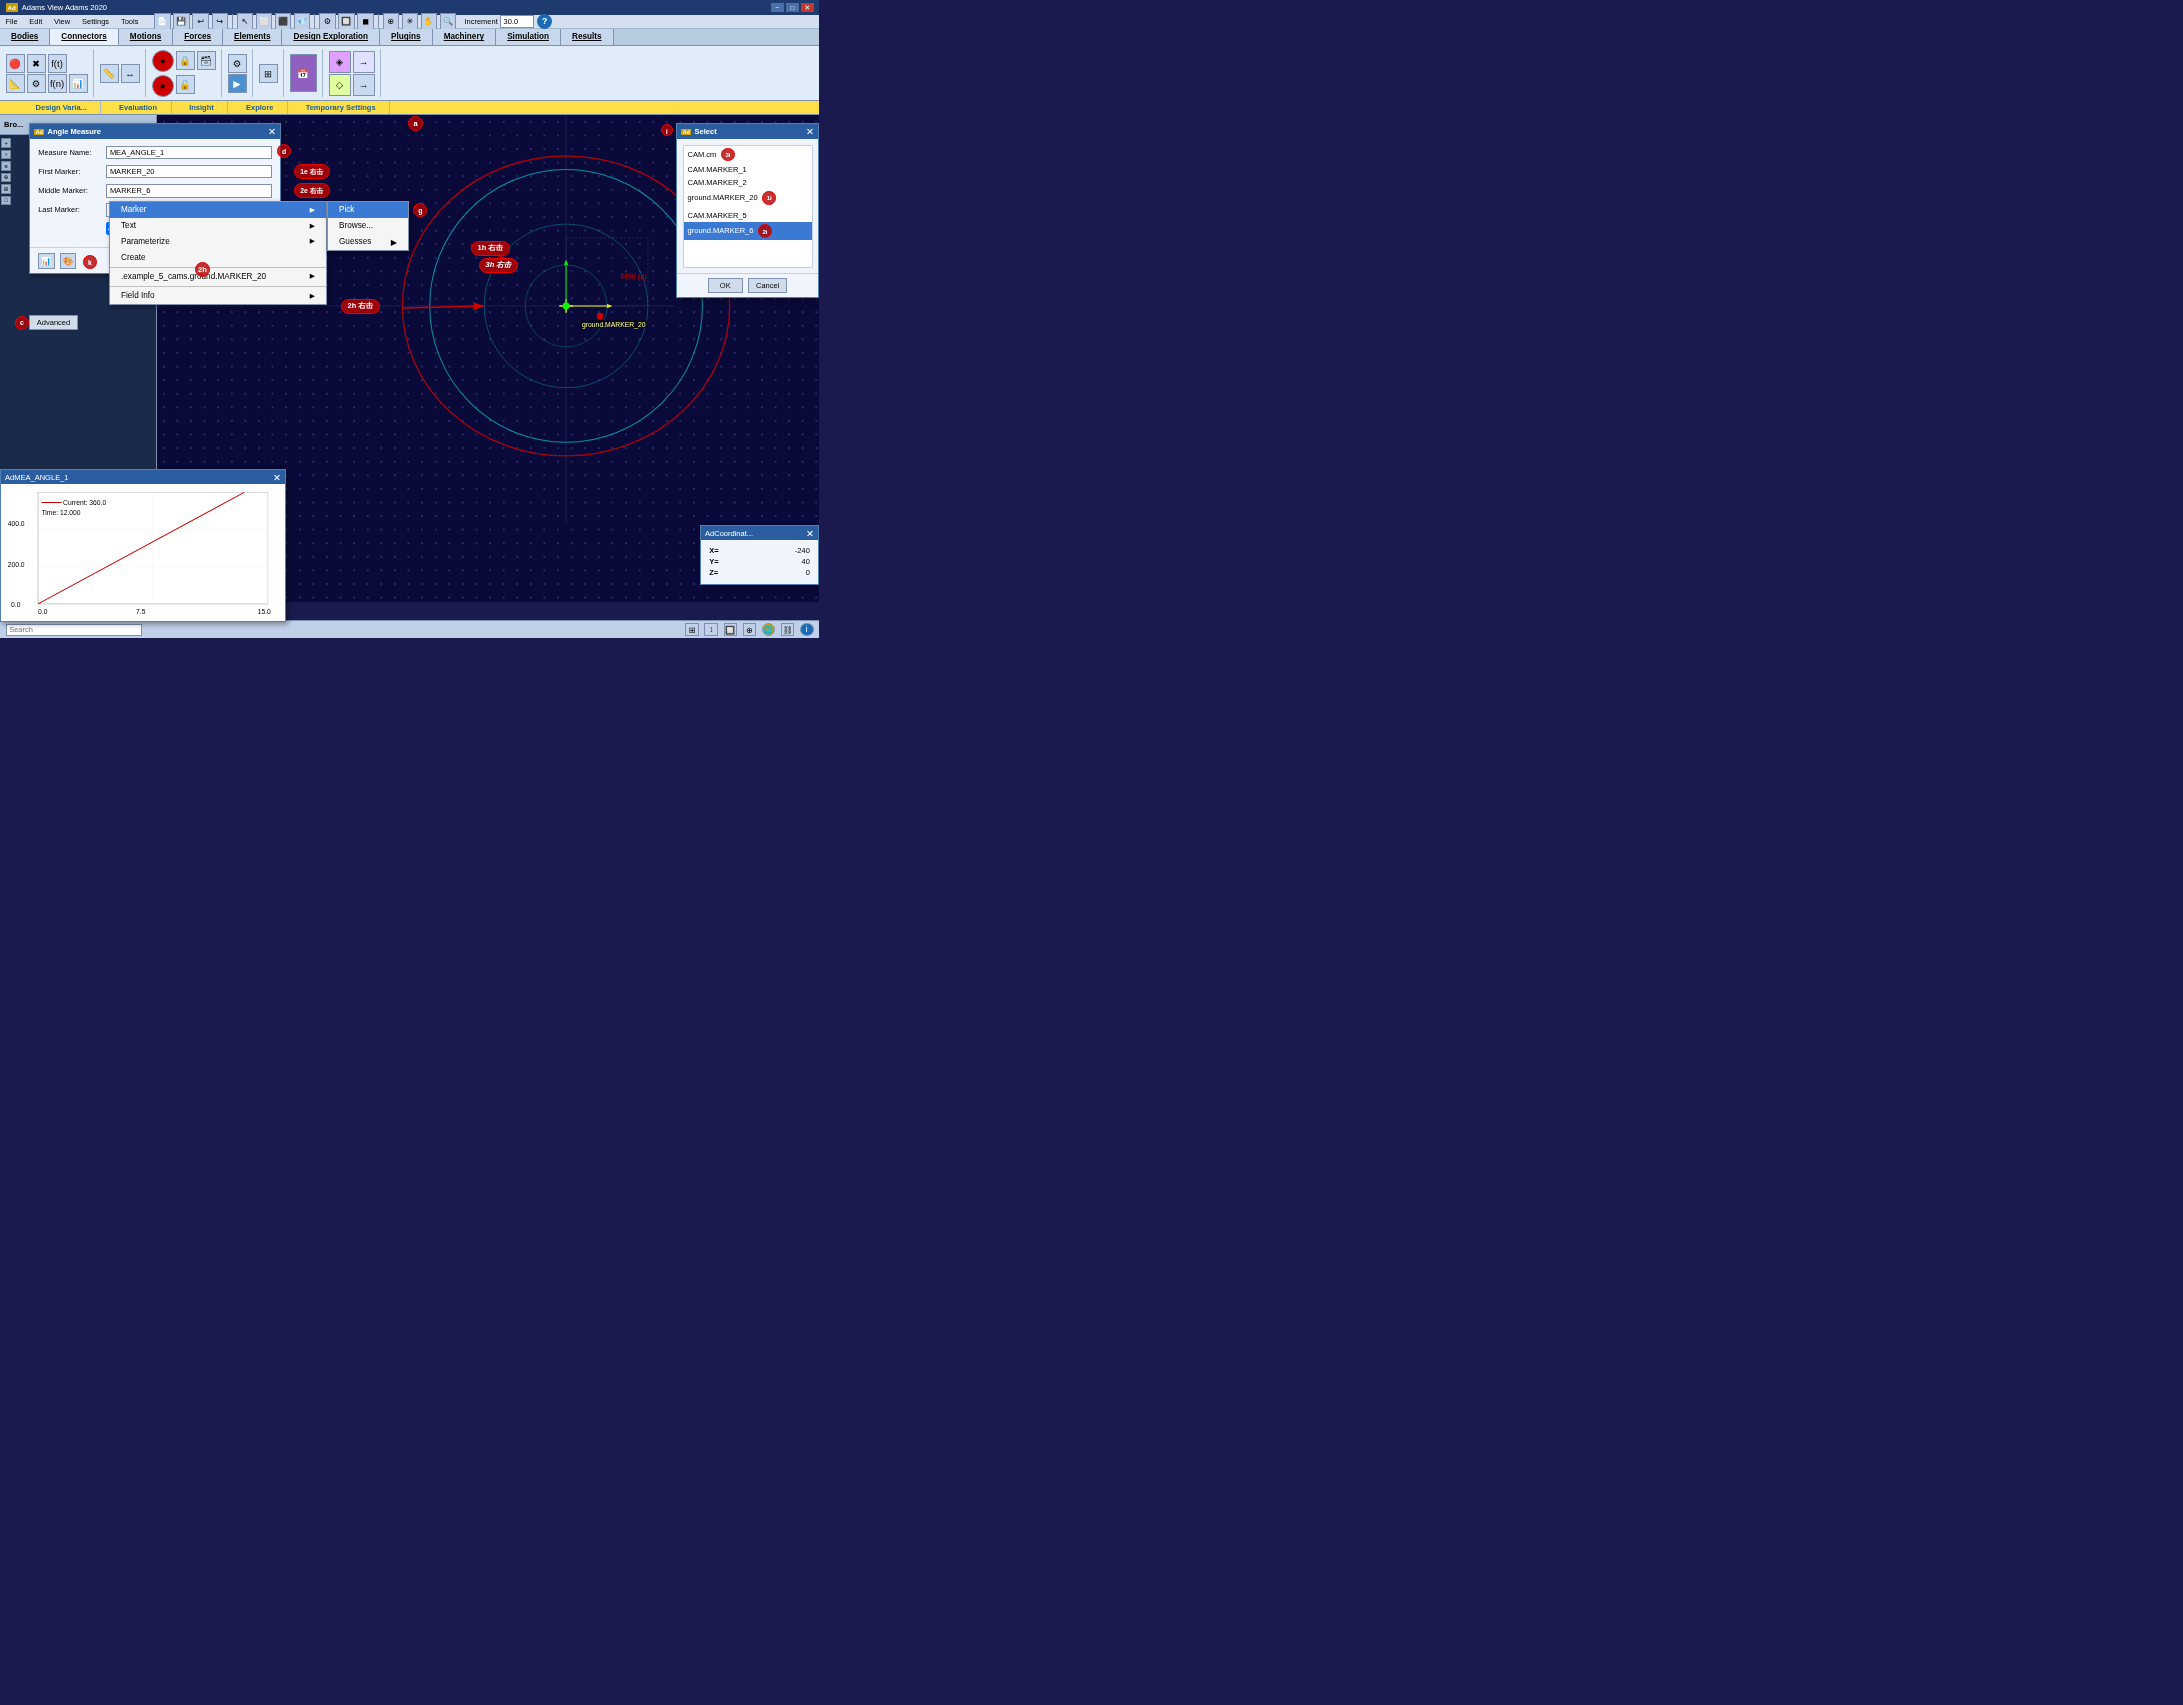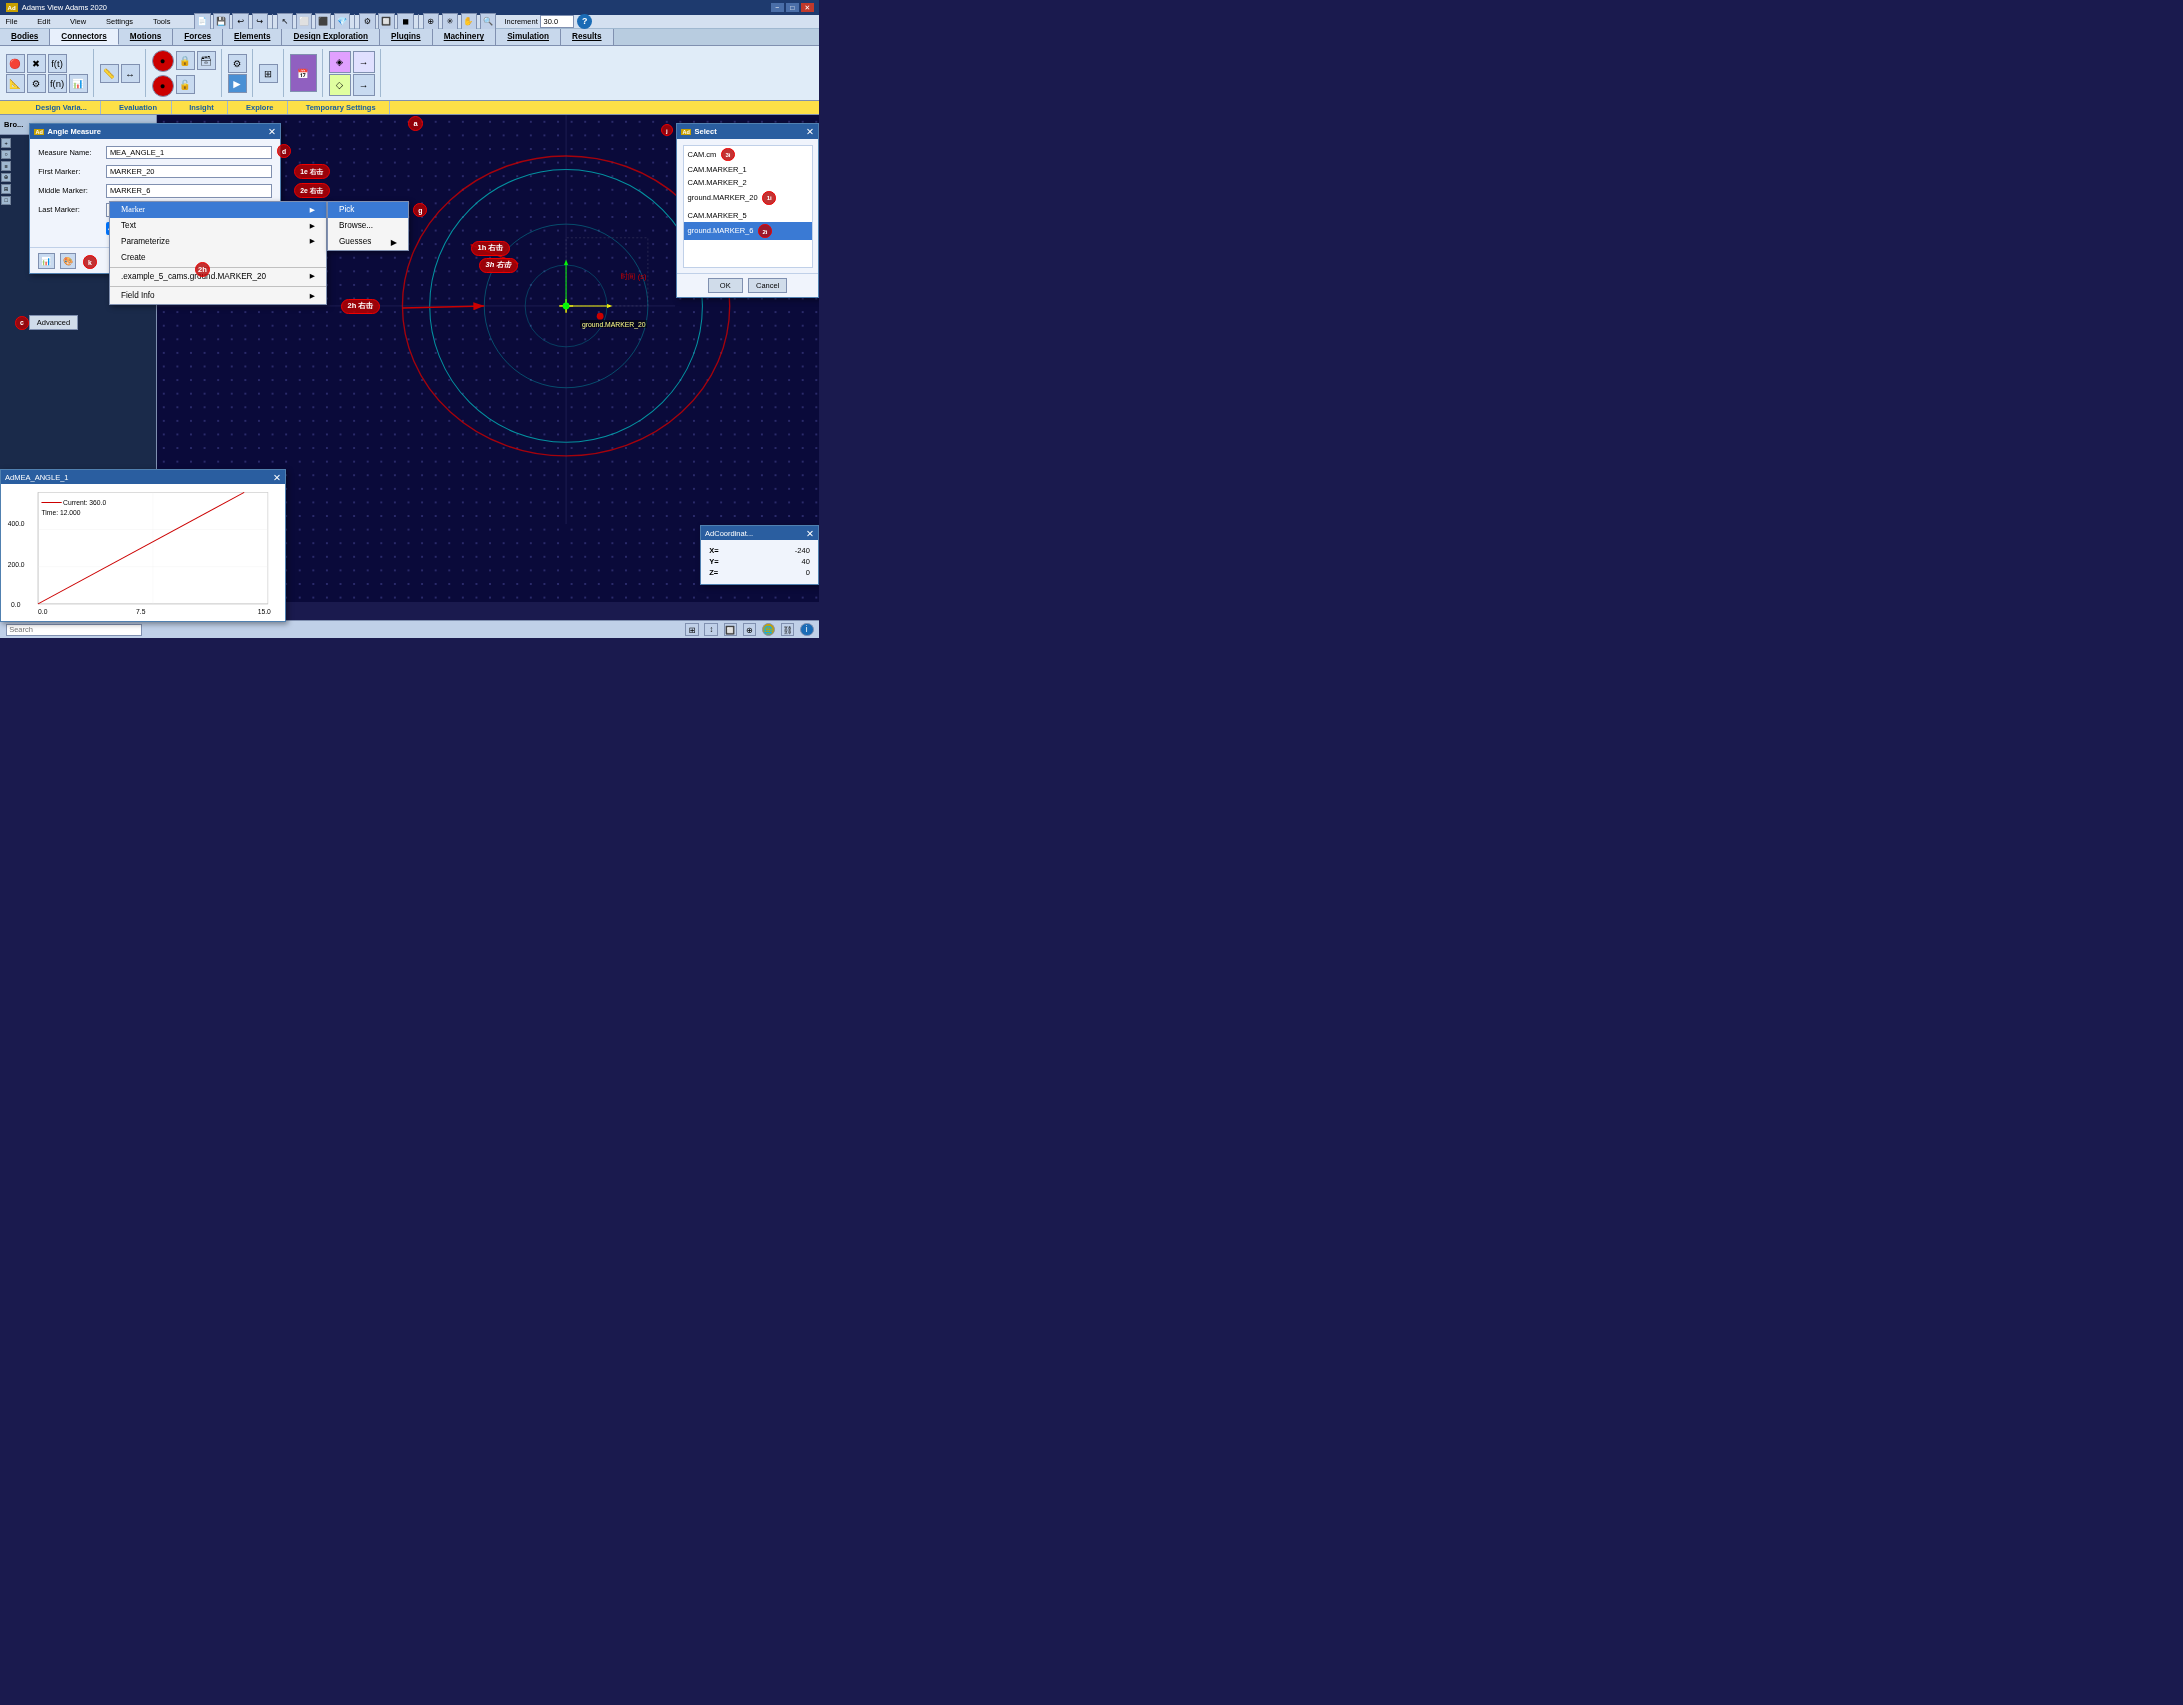--- a/index.html
+++ b/index.html
@@ -47,21 +47,21 @@
     }
     .window-btn.close { background: #c0392b; }
 
     
     .menu-bar {
       background: #d4e0f0;
       height: 13.6px;
       display: flex;
       align-items: center;
       padding: 0 4.1px;
-      gap: 17px;
+      gap: 9px;
       border-bottom: 0.7px solid #a0b8d0;
     }
     .menu-item {
       font-size: 7.5px;
       color: #000;
       cursor: pointer;
       padding: 0 1.4px;
     }
     .toolbar-btn {
       width: 16.4px; height: 16.4px;
@@ -332,21 +332,20 @@
       padding: 3.4px 11px;
       font-size: 8.2px;
       cursor: pointer;
       display: flex;
       align-items: center;
       justify-content: space-between;
     }
     .context-menu-item.active {
       background: #3a7ad4;
       color: white;
-      font-family: Liberation Serif, serif;
     }
     .context-menu-item .submenu-arrow { font-size: 6.8px; }
     .context-menu-separator { height: 0.7px; background: #c0c0c0; margin: 1.4px 0; }
 
     
     .pick-submenu {
       position: absolute;
       top: 80px;
       left: 329px;
       background: #f5f5f5;

